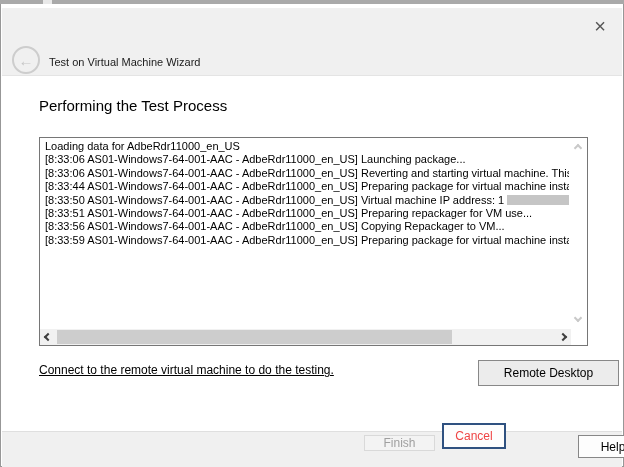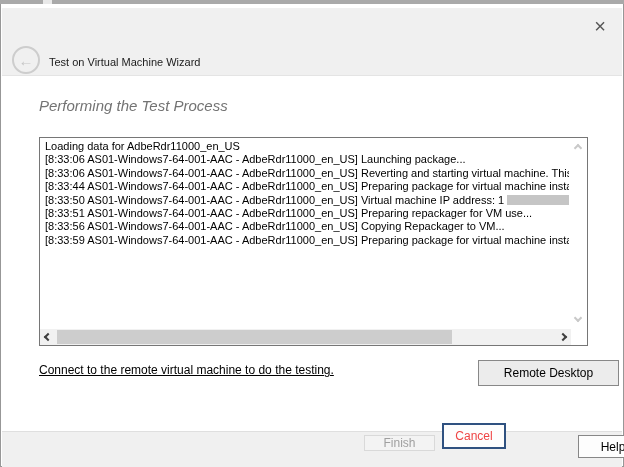--- a/index.html
+++ b/index.html
@@ -27,21 +27,21 @@
     color:#565656; font-size:20px; line-height:20px; cursor:default;
   }
   .back-btn {
     position:absolute; left:10px; top:38px; width:28px; height:28px;
     border:2px solid #cdcdcd; border-radius:50%;
     display:flex; align-items:center; justify-content:center;
     color:#c6c6c6; font-size:15px;
   }
   .win-title { position:absolute; left:47px; top:48px; font-size:11px; color:#1b1b1b; }
 
-  .page-heading { position:absolute; left:38px; top:93px; font-size:15px; color:#737373;font-style:italic; }
+  .page-heading { position:absolute; left:38px; top:93px; font-size:15px; color:#000000; }
 
   .listbox {
     position:absolute; left:38px; top:133px; width:549px; height:209px;
     background:#fff; border:1px solid #767676;
   }
   .log-lines {
     position:absolute; left:5px; top:2px; right:18px; bottom:18px;
     font-size:11px; line-height:13.4px; white-space:nowrap; overflow:hidden; color:#000;
   }
   .redact { display:inline-block; width:86px; height:10px; background:#c5c5c5; margin-left:3px; vertical-align:-1px; }

